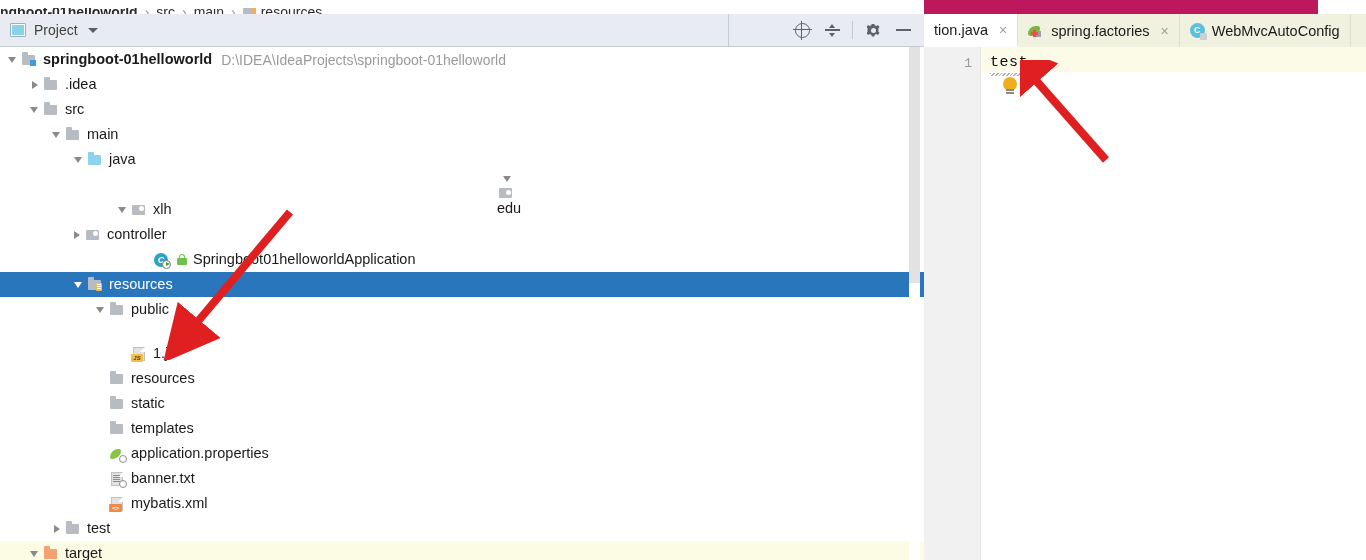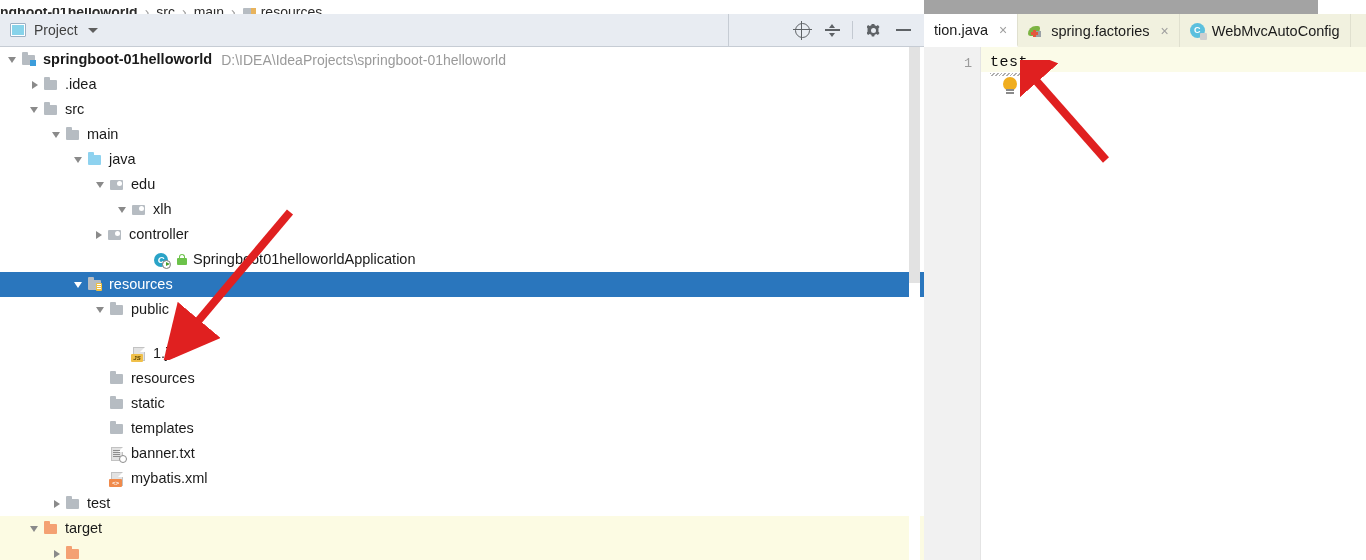--- a/index.html
+++ b/index.html
@@ -132,21 +132,21 @@
   .run-ovl:after{content:"";position:absolute;left:2.5px;top:1.5px;width:0;height:0;border-top:2.5px solid transparent;border-bottom:2.5px solid transparent;border-left:4px solid #4a9c2d;}
   .lock-ico{width:14px;height:15px;position:relative;flex:none;margin-right:4px;}
   .lock-ico .body{position:absolute;left:2px;top:6px;width:10px;height:7px;background:#6cc24a;border-radius:1px;}
   .lock-ico .sh{position:absolute;left:4px;top:2px;width:6px;height:6px;border:1.6px solid #6cc24a;border-bottom:none;border-radius:3px 3px 0 0;box-sizing:border-box;}
 
   
   .tree-scroll{position:absolute;right:4px;top:33px;width:11px;height:513px;background:#ffffff;}
   .tree-scroll .thumb{position:absolute;left:0;top:0;width:11px;height:236px;background:#e2e2e2;border-radius:0;}
 
   
-  .editorpane{position:absolute;left:924px;top:0;width:394px;height:560px;background:#a3a3a3;}
+  .editorpane{position:absolute;left:924px;top:0;width:394px;height:560px;background:#be185d;}
   .tabbar{position:absolute;left:0;top:14px;width:442px;height:33px;background:#f1f1df;border-bottom:1px solid #d6d6c4;display:flex;align-items:stretch;}
   .tab{display:flex;align-items:center;gap:7px;padding:0 10px;font-size:14.5px;color:#1a1a1a;white-space:nowrap;border-right:1px solid #e0e0cf;}
   .tab.active{background:#ffffff;border-bottom:2px solid #ffffff;}
   .tab .close{color:#9e9e9e;font-size:14px;margin-left:4px;}
   .tab-leaf{width:16px;height:14px;position:relative;flex:none;}
   .tab-leaf .l{position:absolute;left:0;top:2px;width:12px;height:10px;background:#7cb342;border-radius:11px 3px 11px 3px;}
   .tab-leaf .m{position:absolute;left:3px;top:6px;width:7px;height:7px;}
   .tab-leaf .m:before{content:"";position:absolute;left:2px;top:0;width:3px;height:7px;background:#e4573e;}
   .tab-leaf .m:after{content:"";position:absolute;left:0;top:2px;width:7px;height:3px;background:#e4573e;}
   .tab-leaf .g{position:absolute;left:7px;top:7px;width:6px;height:6px;background:#9aa0a6;}
@@ -273,35 +273,35 @@
           </span>
           <span class="label">main</span>
         </div>
         <div class="row" style="padding-left: 72px;">
           <span class="arrow down"></span>
           <span class="icon">
             <i class="fold blue"></i>
           </span>
           <span class="label">java</span>
         </div>
-        <div class="row" style="padding-left: 94px;">
+        <div class="row" style="padding-left: 94px; flex-direction: column;">
           <span class="arrow down"></span>
           <span class="icon">
             <i class="pkg"></i>
           </span>
           <span class="label">edu</span>
         </div>
         <div class="row" style="padding-left: 116px;">
           <span class="arrow down"></span>
           <span class="icon">
             <i class="pkg"></i>
           </span>
           <span class="label">xlh</span>
         </div>
-        <div class="row" style="padding-left: 92px;">
+        <div class="row" style="padding-left: 70px;">
           <span class="arrow right"></span>
           <span class="icon">
             <i class="pkg"></i>
           </span>
           <span class="label">controller</span>
         </div>
         <div class="row" style="padding-left: 138px;">
           <span class="arrow"></span>
           <span class="icon">
             <i class="cls-ico">C</i>
@@ -349,20 +349,28 @@
             <i class="fold"></i>
           </span>
           <span class="label">static</span>
         </div>
         <div class="row" style="padding-left: 94px;">
           <span class="arrow"></span>
           <span class="icon">
             <i class="fold"></i>
           </span>
           <span class="label">templates</span>
+        </div>
+        <div class="row" style="padding-left: 94px;">
+          <span class="arrow"></span>
+          <span class="icon">
+            <i class="leafico"></i>
+            <i class="clock"></i>
+          </span>
+          <span class="label">application.properties</span>
         </div>
         <div class="row" style="padding-left: 94px;">
           <span class="arrow"></span>
           <span class="icon">
             <i class="file"></i>
             <i class="txt-lines"></i>
             <i class="clock"></i>
           </span>
           <span class="label">banner.txt</span>
         </div>

